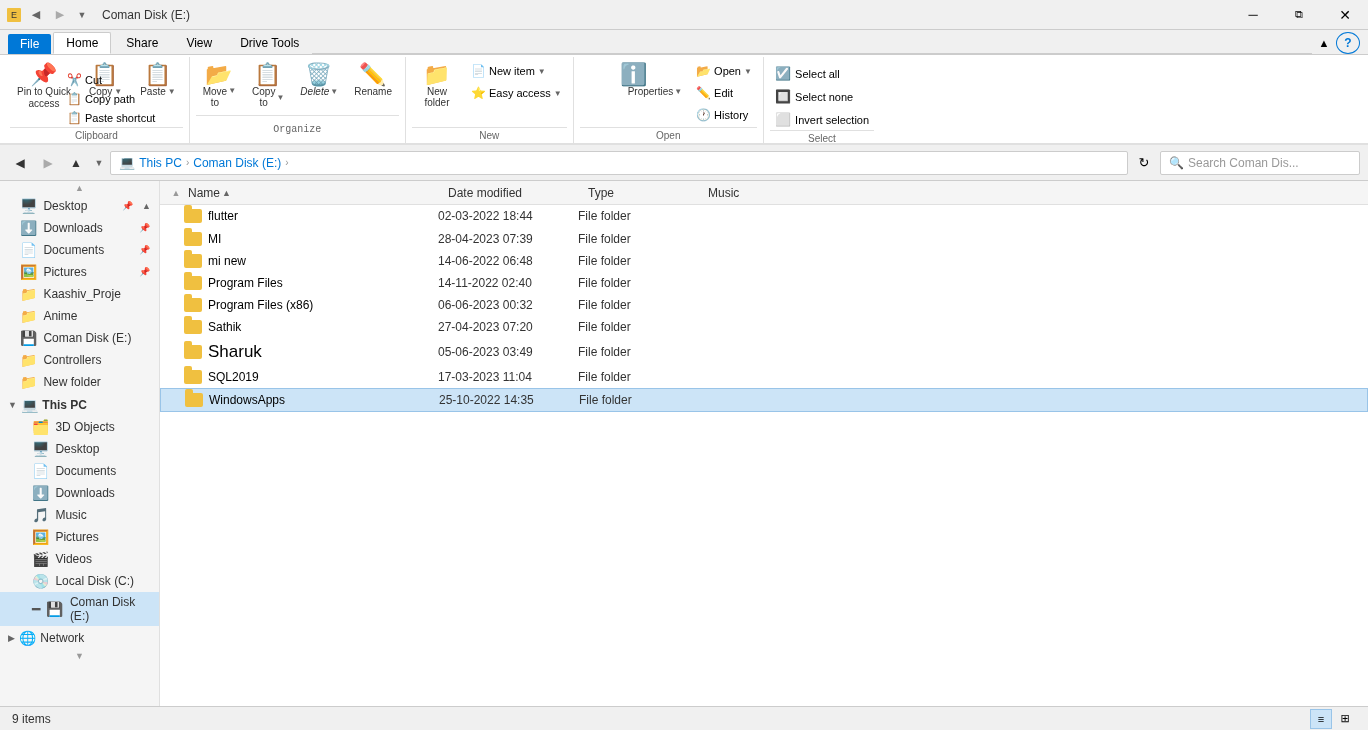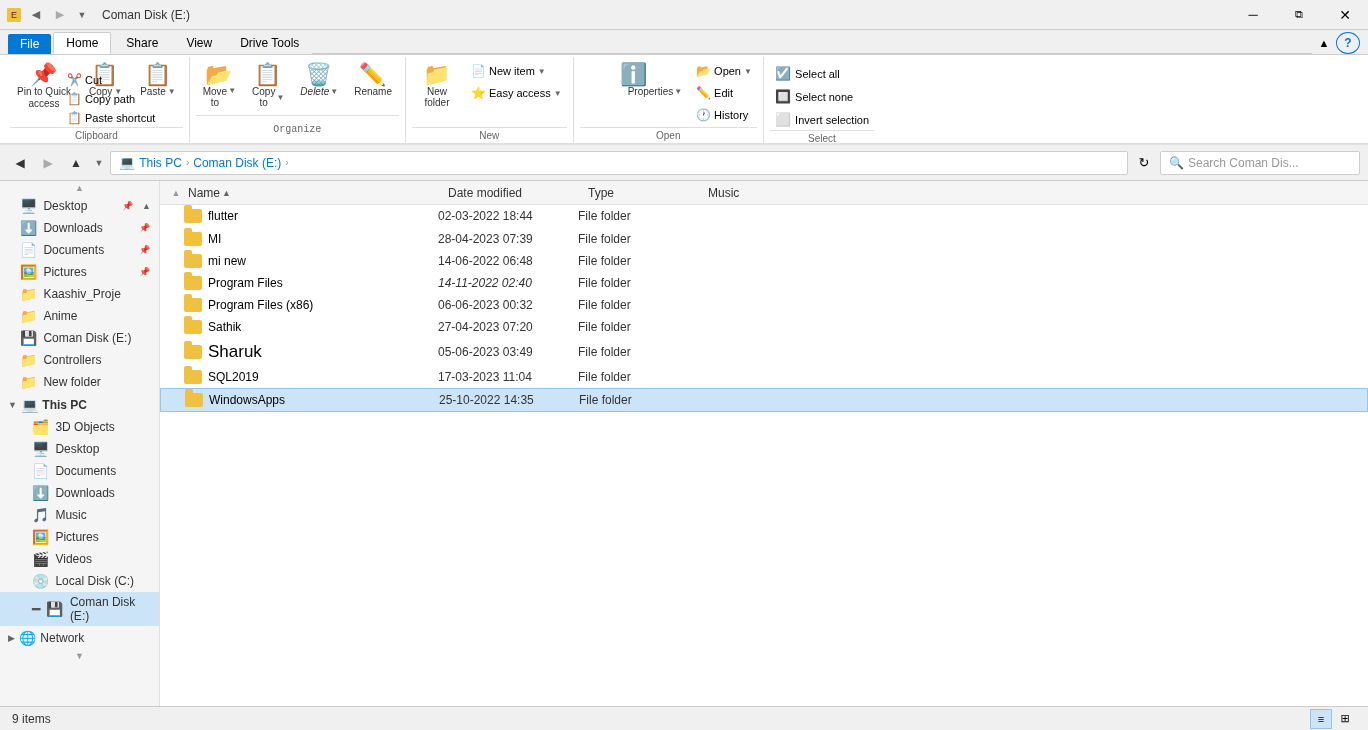--- a/index.html
+++ b/index.html
@@ -369,21 +369,21 @@
         <span style="width:140px; font-size:12px; color:#333;">14-06-2022 06:48</span>
         <span style="width:120px; font-size:12px; color:#333;">File folder</span>
         <span style="width:80px; font-size:12px;"></span>
       </div>
 
       <div style="display:flex; align-items:center; padding:4px 8px 4px 24px; cursor:pointer;">
         <div style="width:18px; height:14px; background:#f0c040; border-radius:0 2px 2px 2px; position:relative; flex-shrink:0; margin-right:6px;">
           <div style="position:absolute; top:-4px; left:0; width:8px; height:4px; background:#f0c040; border-radius:2px 2px 0 0;"></div>
         </div>
         <span style="width:230px; font-size:12px;">Program Files</span>
-        <span style="width:140px; font-size:12px; color:#333;font-style:italic;">14-11-2022 02:40</span>
+        <span style="width:140px; font-size:12px; color:#333;">14-11-2022 02:40</span>
         <span style="width:120px; font-size:12px; color:#333;">File folder</span>
         <span style="width:80px; font-size:12px;"></span>
       </div>
 
       <div style="display:flex; align-items:center; padding:4px 8px 4px 24px; cursor:pointer;">
         <div style="width:18px; height:14px; background:#f0c040; border-radius:0 2px 2px 2px; position:relative; flex-shrink:0; margin-right:6px;">
           <div style="position:absolute; top:-4px; left:0; width:8px; height:4px; background:#f0c040; border-radius:2px 2px 0 0;"></div>
         </div>
         <span style="width:230px; font-size:12px;">Program Files (x86)</span>
         <span style="width:140px; font-size:12px; color:#333;">06-06-2023 00:32</span>

